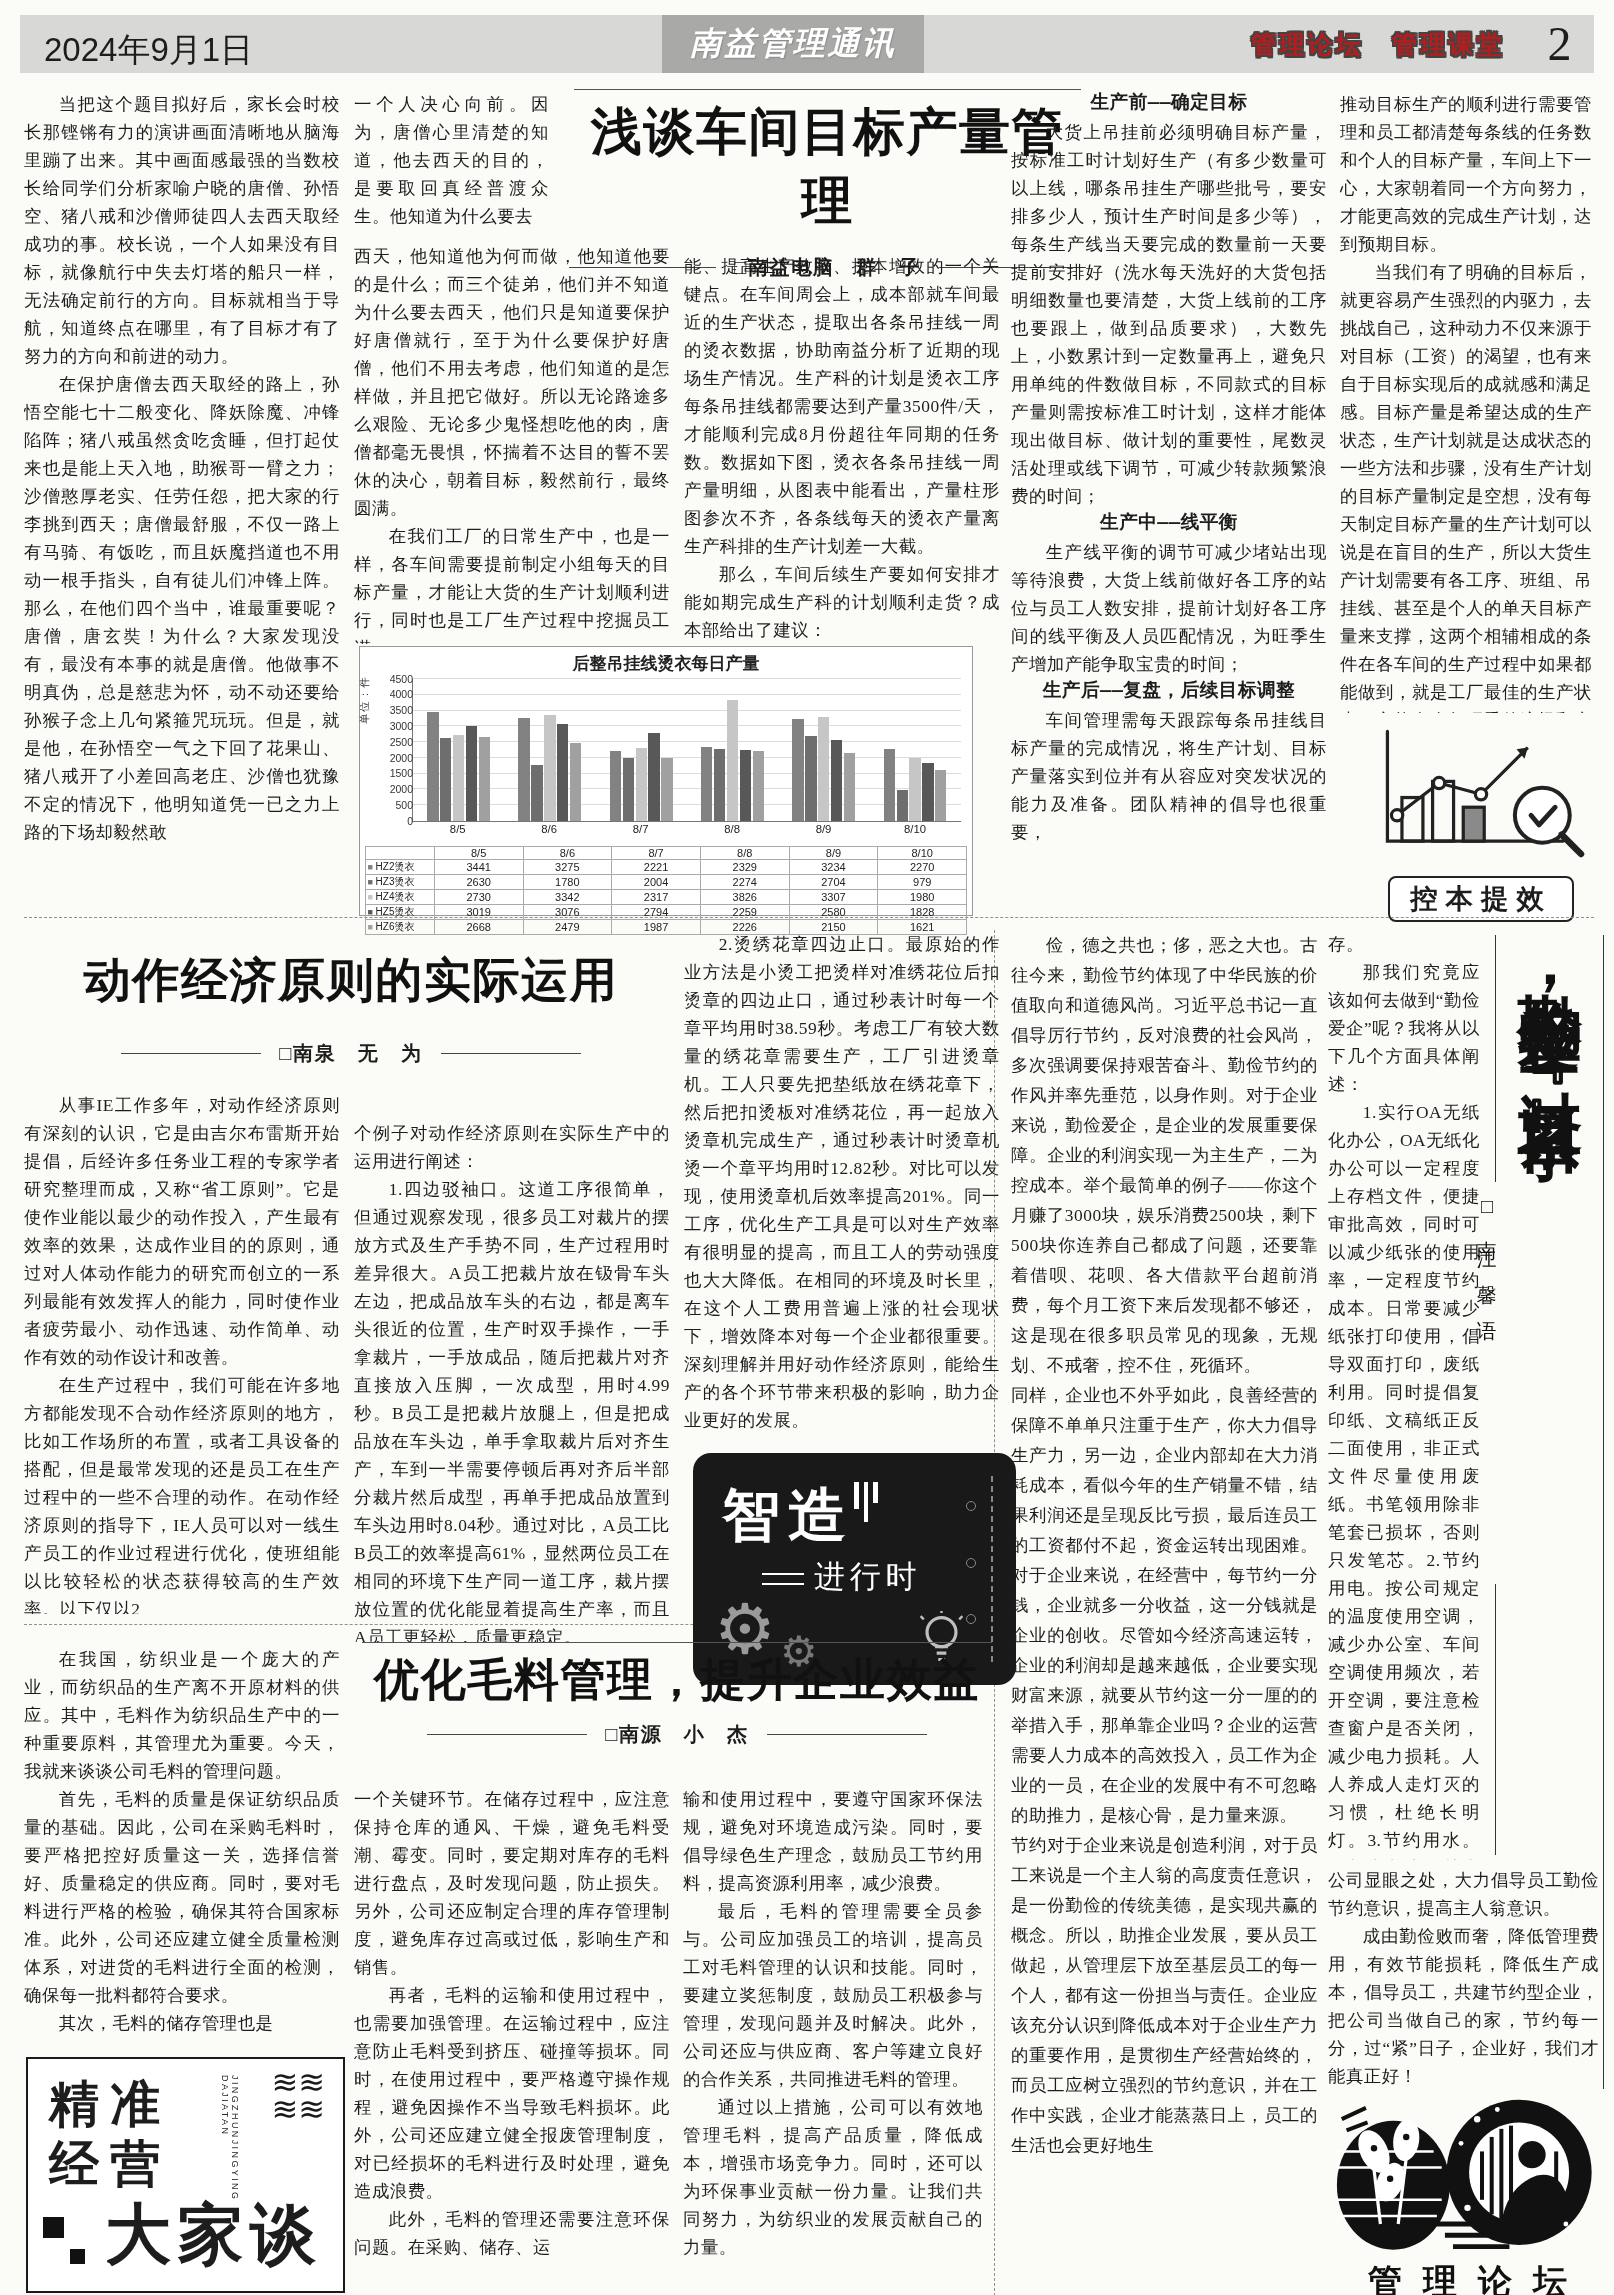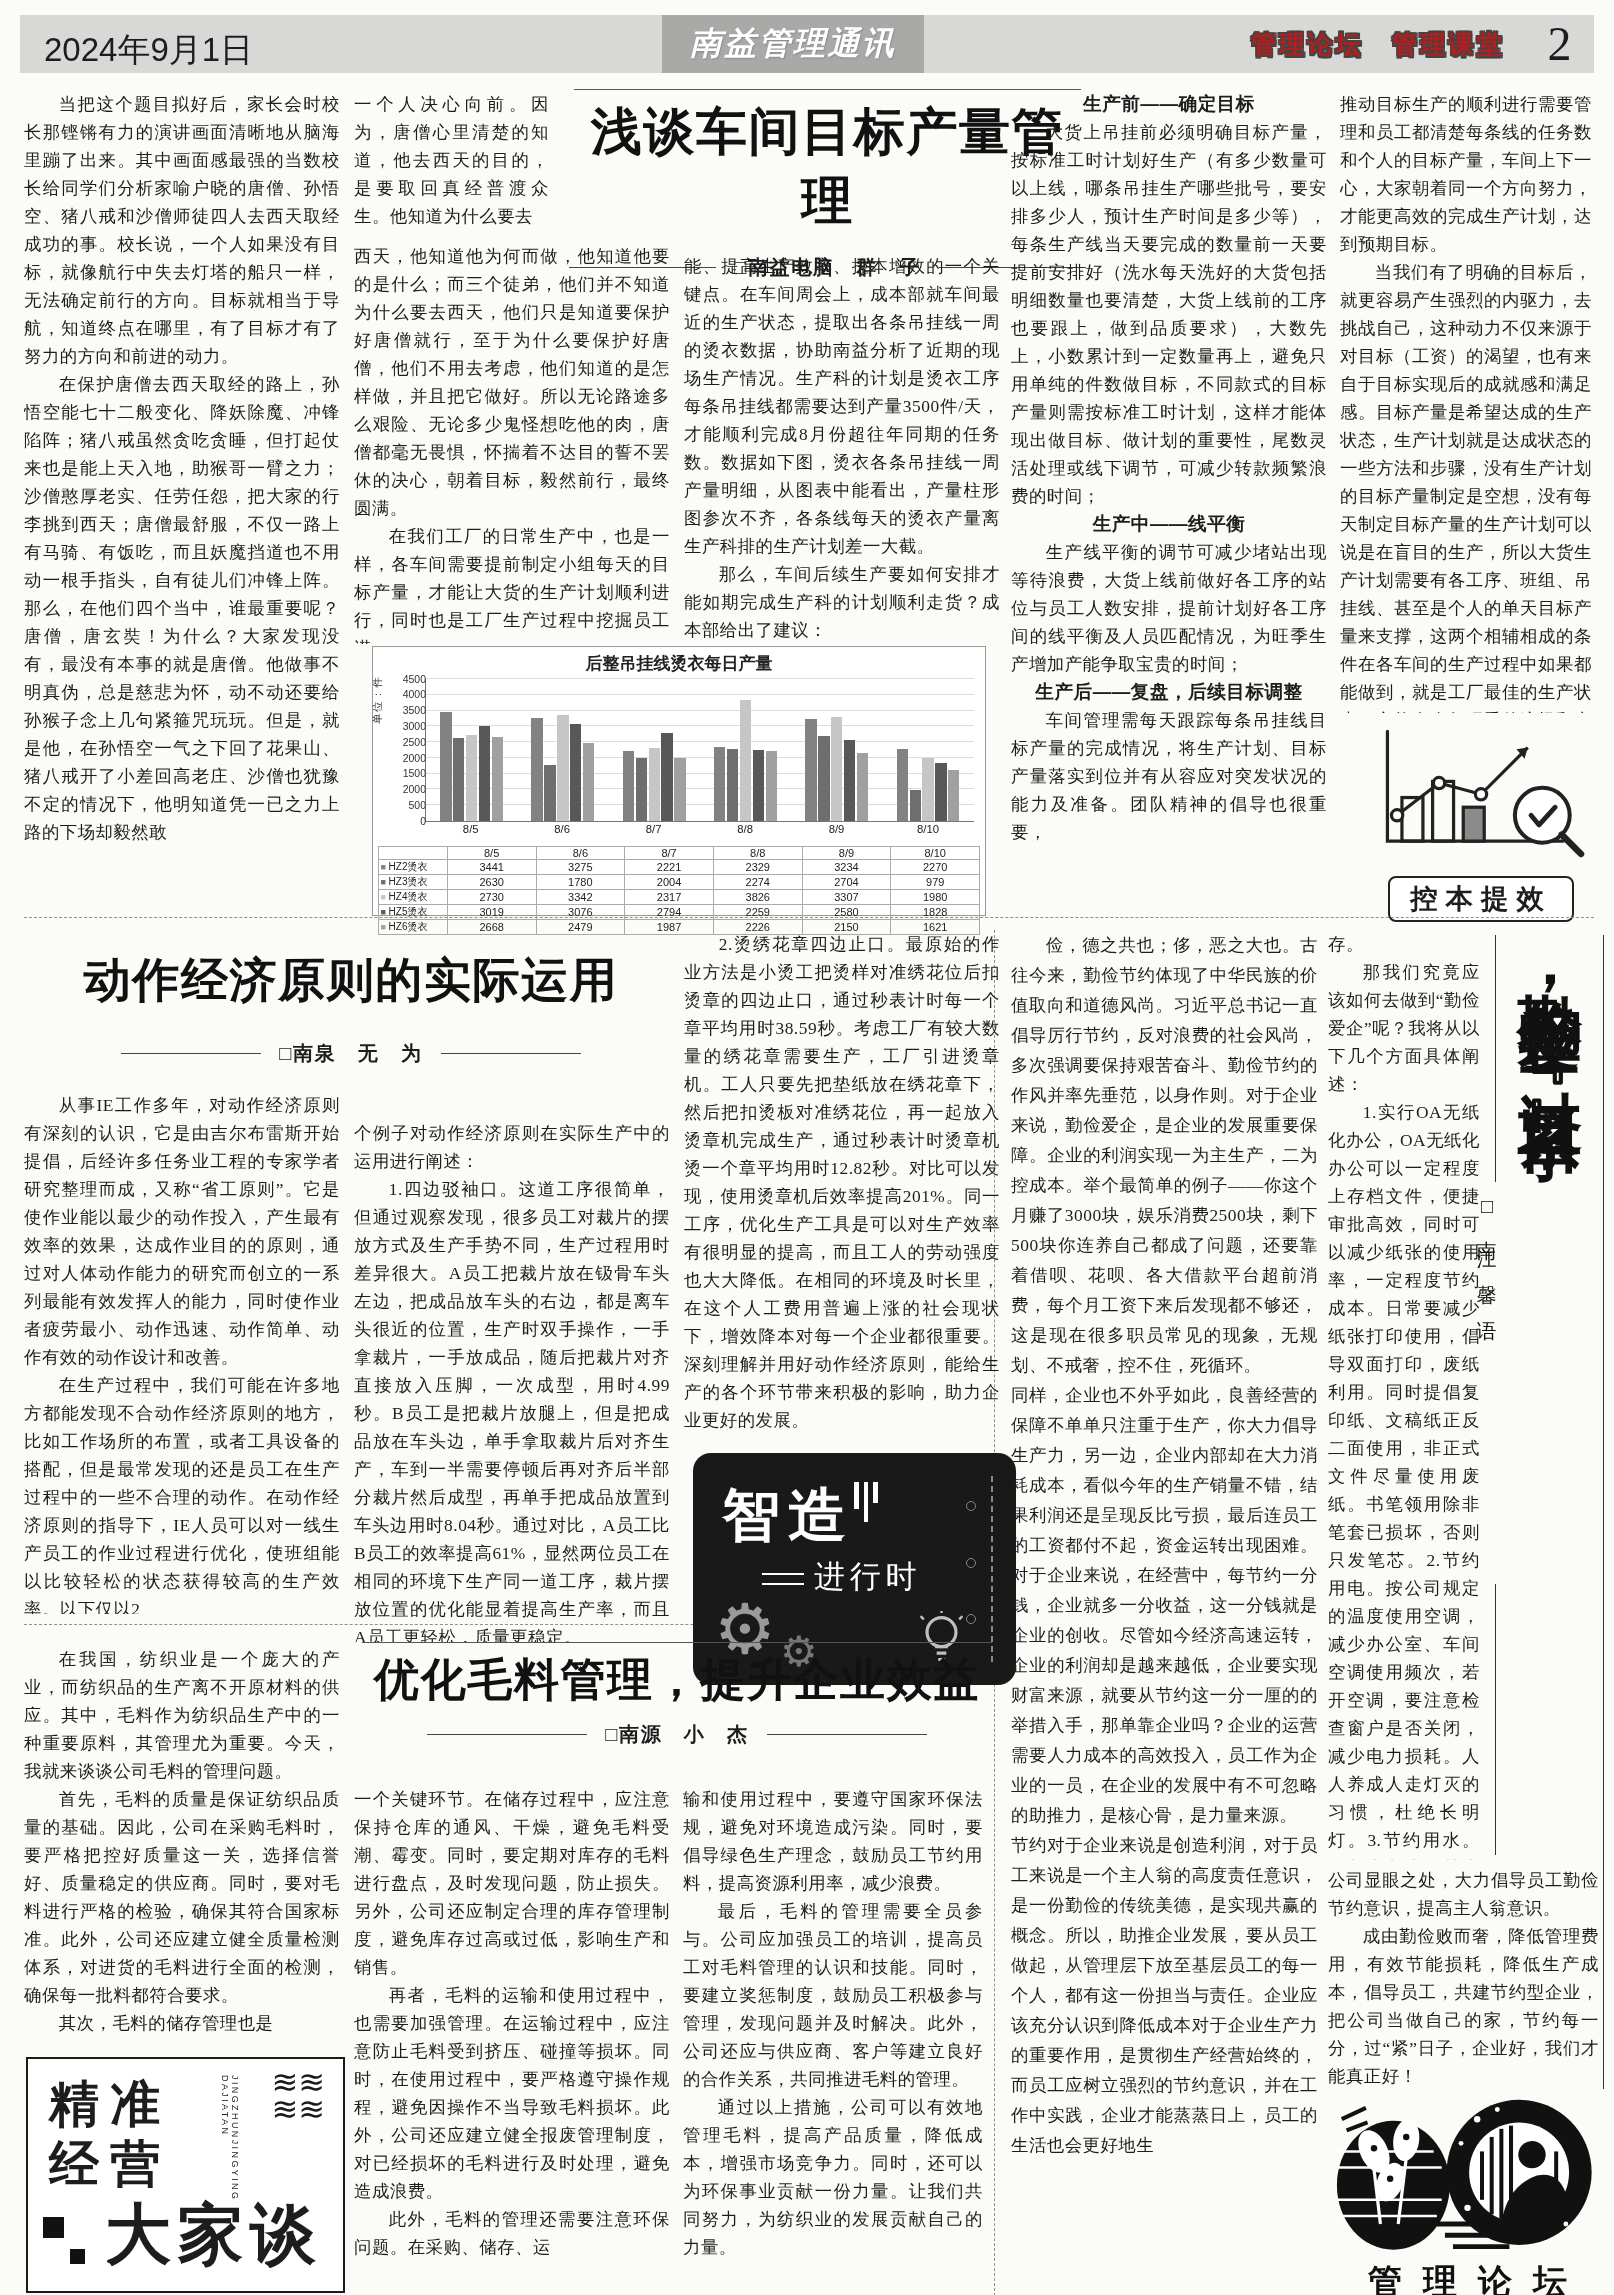--- a/index.html
+++ b/index.html
@@ -2,21 +2,21 @@
 <html style="font-size:13px"><head>
 <meta charset="utf-8">
 <style>
   html,body{margin:0;padding:0;background:#e8e8e6;}
   .page{position:relative;width:1614px;height:2295px;background:#fbfbf8;overflow:hidden;
         font-family:"Liberation Serif","DejaVu Serif",serif;color:#1d1d1d;}
   .abs{position:absolute;}
   .txt{font-size:17.4px;line-height:28px;text-align:justify;letter-spacing:0.5px;overflow:hidden;}
   .txt p{margin:0;text-indent:2em;}
   .txt p.cont{text-indent:0;}
-  .inhead{font-family:Liberation Sans, sans-serif;font-weight:bold;
+  .inhead{font-family:Liberation Mono, monospace;font-weight:bold;
           text-align:center;text-indent:0 !important;font-size:18.6px;}
   
   .hdr{left:20px;top:14.5px;width:1574px;height:58px;background:#d8d8d6;}
   .hdr-date{left:24px;top:13.7px;font-family:"Liberation Sans",sans-serif;font-weight:normal;font-size:33px;}
   .masthead{left:642px;top:0;width:262px;height:58px;background:#a9a9a7;color:#fff;
             display:flex;align-items:center;justify-content:center;font-size:32px;font-weight:bold;
             font-style:italic;letter-spacing:2.4px;text-shadow:0.8px 0.8px 1.6px #888;}
   .hdr-sec{right:89px;top:13px;font-weight:bold;font-size:25px;color:#b91c1c;letter-spacing:3.2px;
            font-family:"Liberation Sans",sans-serif;
            text-shadow:1.6px 0 #444,-1.6px 0 #444,0 1.6px #444,0 -1.6px #444,1.6px 1.6px #444,-1.6px -1.6px #444,1.6px -1.6px #444,-1.6px 1.6px #444;}
@@ -26,21 +26,21 @@
   .rule-top{border-top:1.6px solid #555;}
   .byline{display:flex;align-items:center;font-size:20px;letter-spacing:1.6px;white-space:nowrap;}
   .byline .rl{flex:1;border-top:1.6px solid #444;}
   .byline .bt{padding:0 18px;}
   
   .dash-h{border-top:1.6px dashed #8f8f8f;height:0;}
   .dash-v{border-left:1.6px dashed #8f8f8f;width:0;}
   .vrule{width:0;border-left:1.6px solid #333;}
   
   .chart{left:359px;top:646px;width:612px;height:268px;background:#fff;border:0.8px solid #999;
-         font-family:"Liberation Sans","DejaVu Sans",sans-serif;margin-left:13px;}
+         font-family:"Liberation Sans","DejaVu Sans",sans-serif;}
   .chart-title{text-align:center;font-size:17px;padding-top:4.8px;font-weight:bold;color:#222;}
   .chart-body{position:absolute;left:52px;right:11.3px;top:32px;height:142px;border-left:0.8px solid #777;border-bottom:0.8px solid #777;}
   .gridline{position:absolute;left:0;right:0;border-top:0.8px solid #dcdcdc;}
   .ylab{position:absolute;right:4.8px;font-size:10.5px;color:#333;width:40px;text-align:right;}
   .ylabel-rot{position:absolute;left:-1.6px;top:77px;font-size:10.5px;color:#333;transform:rotate(-90deg);transform-origin:left top;letter-spacing:1.6px;}
   .bargroups{position:absolute;left:0;right:0;bottom:0;top:0;display:flex;}
   .bgroup{flex:1;display:flex;align-items:flex-end;justify-content:center;gap:1.6px;}
   .bar{width:11.3px;}
   .xrow{position:absolute;left:52px;right:11.3px;top:176px;display:flex;}
   .xrow div{flex:1;text-align:center;font-size:11.3px;color:#222;}

